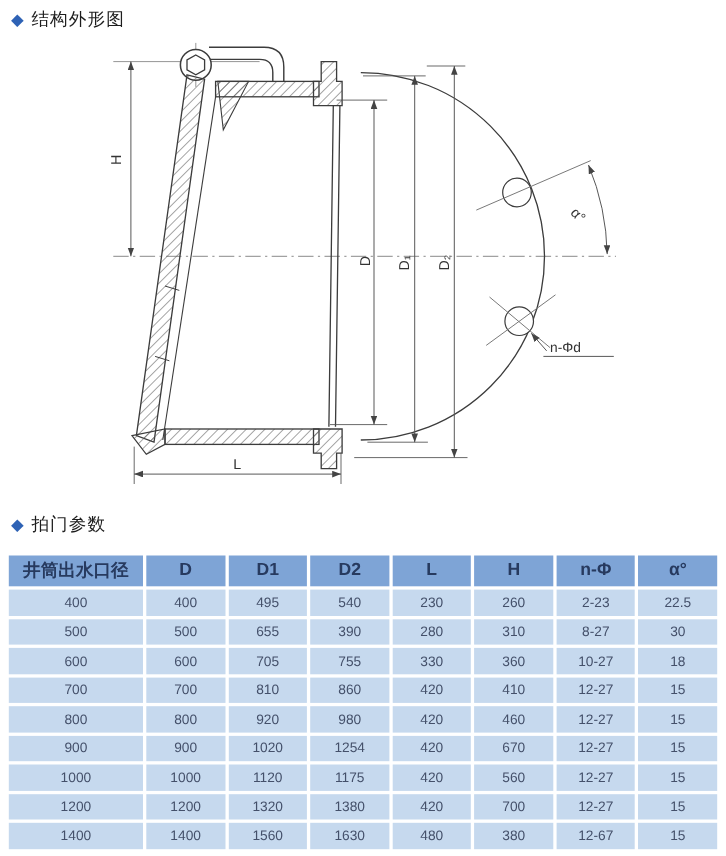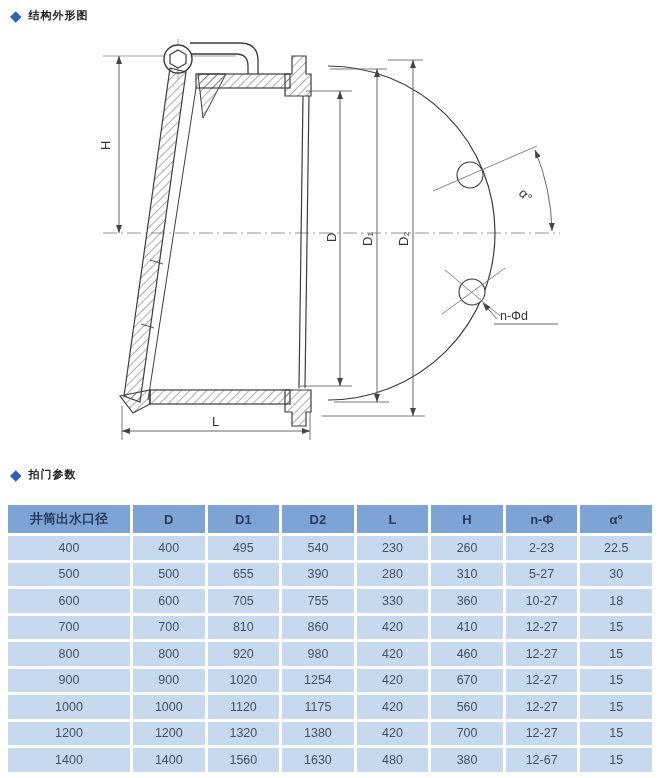--- a/index.html
+++ b/index.html
@@ -5,29 +5,29 @@
   :root{
     --hdr:#7ea4d6; --row:#c6d9ee; --accent:#2e62b5;
     --ink:#3c3c3c; --dim:#555; --hdr-ink:#273a5f; --cell-ink:#44506a;
   }
   *{margin:0;padding:0;box-sizing:border-box;}
   html,body{width:660px;height:778px;background:#ffffff;overflow:hidden;
     font-family:"Liberation Sans",sans-serif;}
   .page{position:relative;width:660px;height:778px;background:#fff;}
   .sec-title{position:absolute;left:10px;display:flex;align-items:center;gap:7px;}
   .sec-title .diamond{color:var(--accent);font-size:15px;line-height:1;}
-  .sec-title .t{font-size:11px;font-weight:bold;color:#1d1d1d;letter-spacing:1px;}
+  .sec-title .t{font-size:16px;font-weight:normal;color:#1d1d1d;letter-spacing:1px;}
   #t1{top:8px;} #t2{top:467px;}
   .drawing{position:absolute;left:0;top:28px;width:660px;height:436px;}
   .params{position:absolute;left:8px;top:505px;width:644px;
     display:grid;grid-template-columns:122px repeat(7,1fr);gap:3px;}
   .cell{background:var(--row);color:var(--cell-ink);font-size:12.5px;
     display:flex;align-items:center;justify-content:center;height:23.5px;}
   .cell.header{background:var(--hdr);color:var(--hdr-ink);font-weight:bold;
-    font-size:13px;height:28px;}
+    font-size:16px;height:28px;}
   text{font-family:"Liberation Sans",sans-serif;fill:#333;}
 </style>
 </head>
 <body>
 
 <div class="page">
 
   <div class="sec-title" id="t1">
     <span class="diamond">◆</span>
     <span class="t">结构外形图</span>
@@ -129,21 +129,21 @@
       <div class="cell">230</div>
       <div class="cell">260</div>
       <div class="cell">2-23</div>
       <div class="cell">22.5</div>
       <div class="cell">500</div>
       <div class="cell">500</div>
       <div class="cell">655</div>
       <div class="cell">390</div>
       <div class="cell">280</div>
       <div class="cell">310</div>
-      <div class="cell">5-27</div>
+      <div class="cell">8-27</div>
       <div class="cell">30</div>
       <div class="cell">600</div>
       <div class="cell">600</div>
       <div class="cell">705</div>
       <div class="cell">755</div>
       <div class="cell">330</div>
       <div class="cell">360</div>
       <div class="cell">10-27</div>
       <div class="cell">18</div>
       <div class="cell">700</div>

